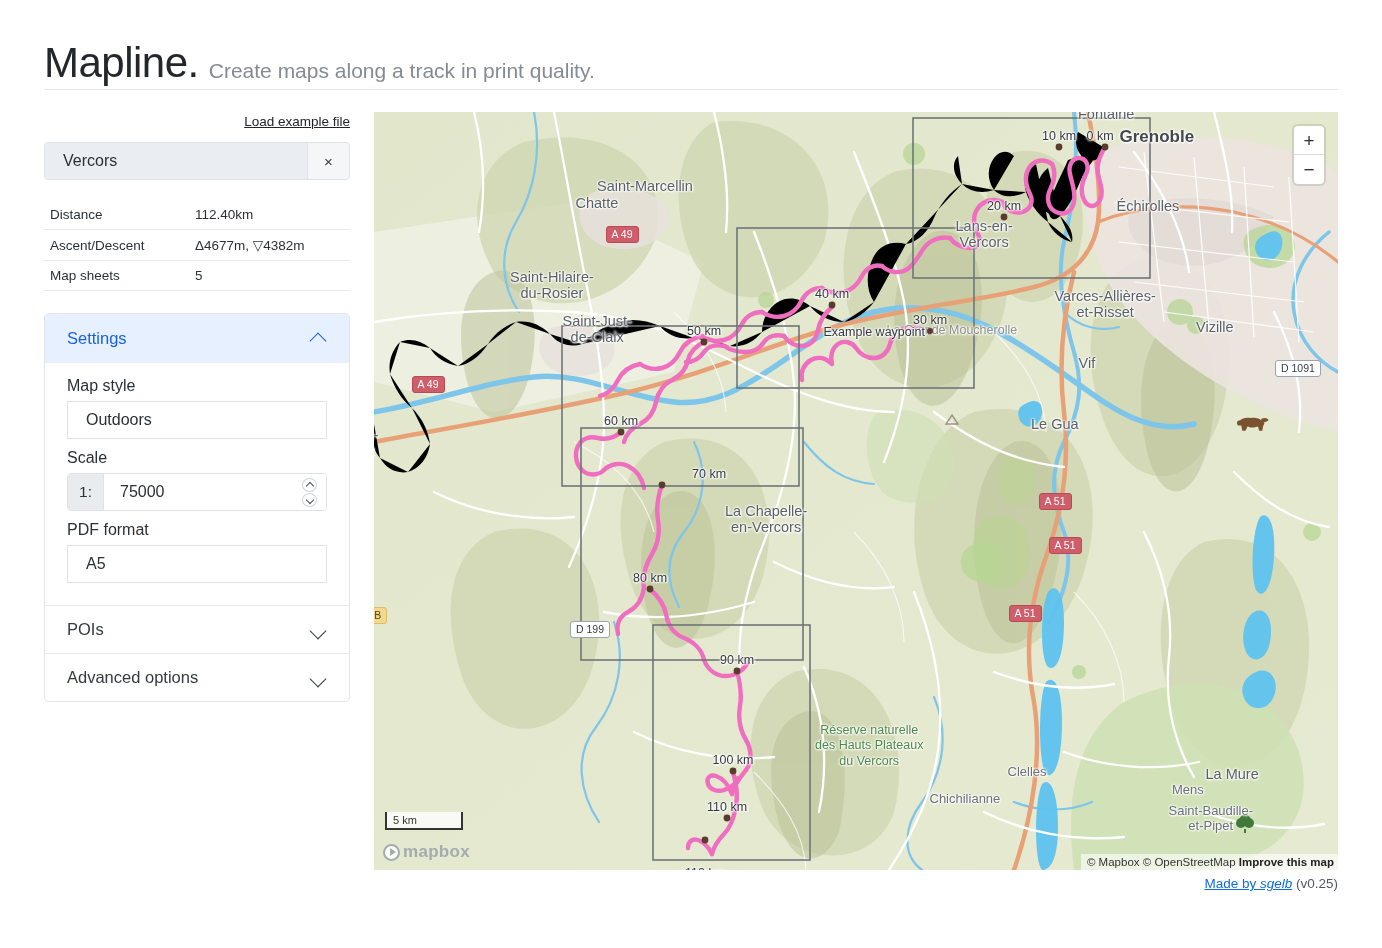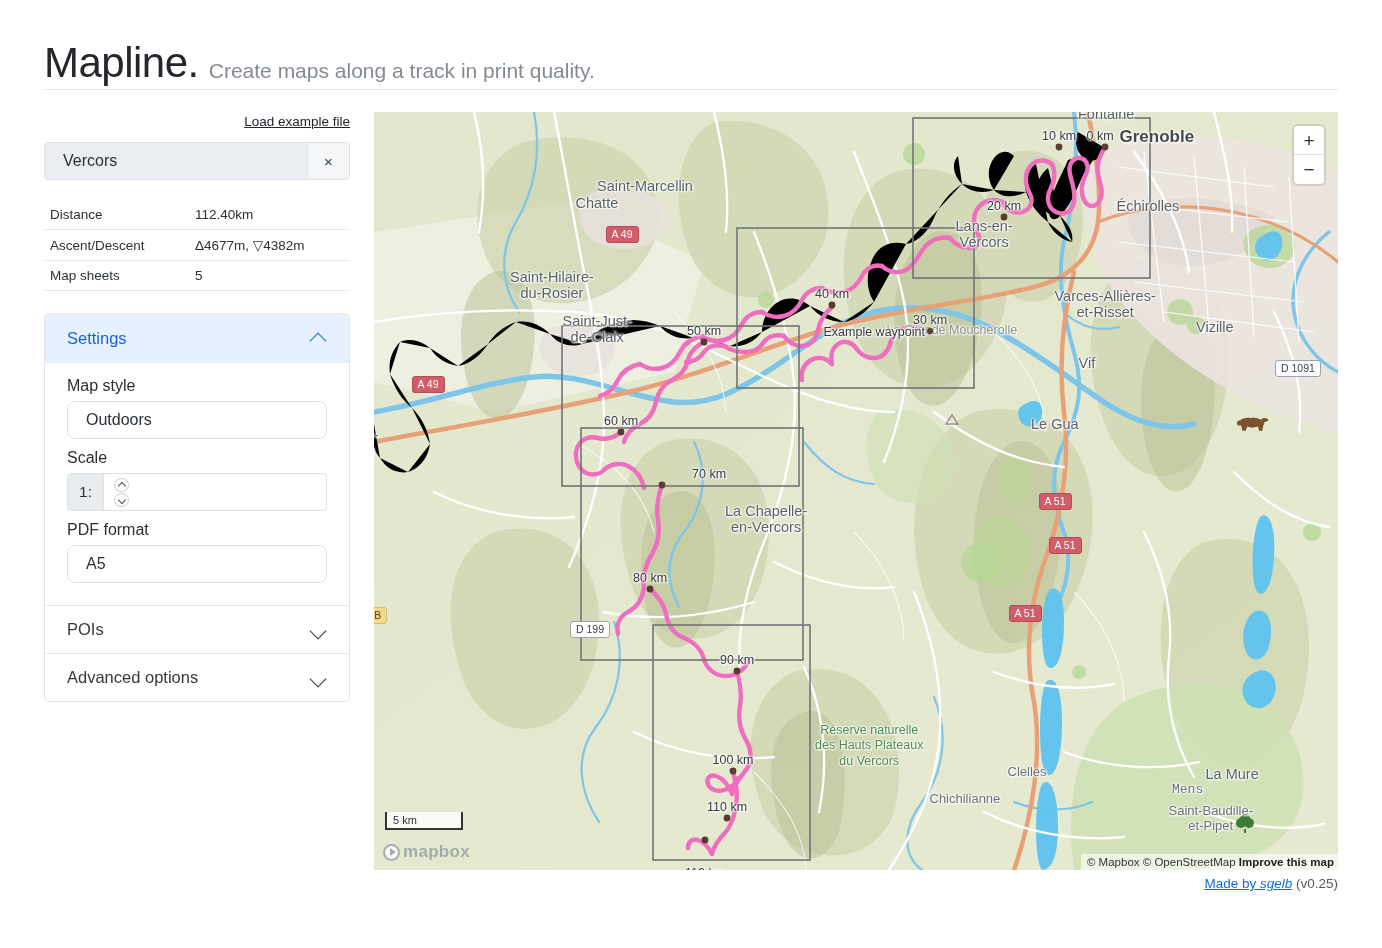--- a/index.html
+++ b/index.html
@@ -84,21 +84,21 @@
   .acc-body {
     padding: 14px 22px 22px 22px; border-top: 1px solid #eceef0; background: #fff;
   }
   .acc-divider { border-top: 1px solid #e8eaed; }
 
   .field-label {
     font-size: 16px; color: #2b3035; margin: 10px 0 6px 0;
   }
   .field-label:first-child { margin-top: 0; }
   .text-input {
-    width: 100%; height: 38px; border: 1px solid #dee2e6; border-radius: 8px;
+    width: 100%; height: 38px; border: 1px solid #dee2e6; border-radius: 0;
     background: #fff; display: flex; align-items: center; padding-left: 18px;
     font-size: 16px; color: #2b3035; cursor: pointer;
   }
   .scale-row {
     display: flex; height: 38px; border: 1px solid #dee2e6;
     border-radius: 4px; overflow: hidden;
   }
   .scale-prefix {
     width: 36px; background: #e9ecef; display: flex; align-items: center;
     justify-content: center; font-size: 15.5px; color: #2b3035;
@@ -256,20 +256,21 @@
       <span class="chev"></span>
     </div>
 
     <div class="acc-body">
       <div class="field-label">Map style</div>
       <div class="text-input">Outdoors</div>
 
       <div class="field-label">Scale</div>
       <div class="scale-row">
         <div class="scale-prefix">1:</div>
+        <div class="scale-value">75000</div>
         <div class="stepper">
           <span class="stepper-btn up"></span>
           <span class="stepper-btn down"></span>
         </div>
       </div>
 
       <div class="field-label">PDF format</div>
       <div class="text-input">A5</div>
     </div>
 
@@ -708,21 +709,21 @@
       </div>
       <div class="mlabel city-md" style="left: 831.5px; top: 654px;">
         <div>La Mure</div>
       </div>
       <div class="mlabel city-sm" style="left: 633.5px; top: 651.5px;">
         <div>Clelles</div>
       </div>
       <div class="mlabel city-sm" style="left: 555.5px; top: 678.5px;">
         <div>Chichilianne</div>
       </div>
-      <div class="mlabel city-sm" style="left: 798px; top: 669.5px; font-family: Liberation Mono, monospace;">
+      <div class="mlabel city-sm" style="left: 798px; top: 669.5px;">
         <div>Mens</div>
       </div>
       <div class="mlabel city-sm" style="left: 794.5px; top: 691px;">
         <div>Saint-Baudille-</div>
         <div>et-Pipet</div>
       </div>
       <div class="mlabel city-md" style="left: -16.5px; top: 315px;">
         <div>ge-</div>
         <div>et</div>
       </div>

